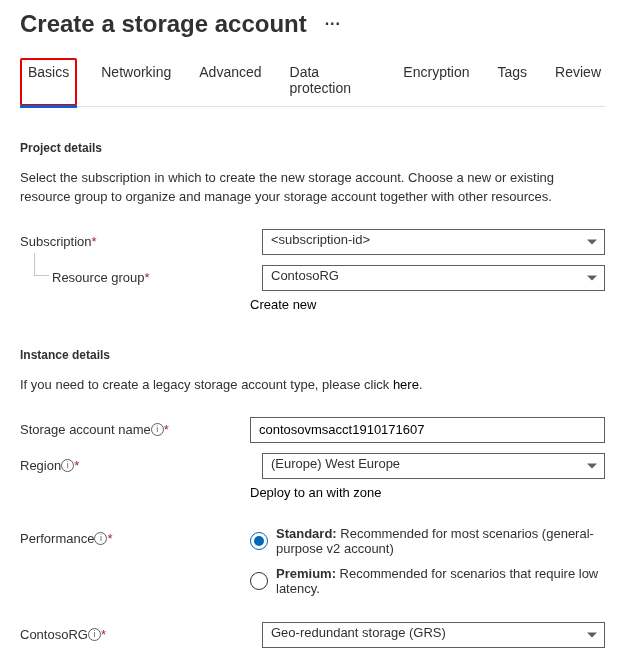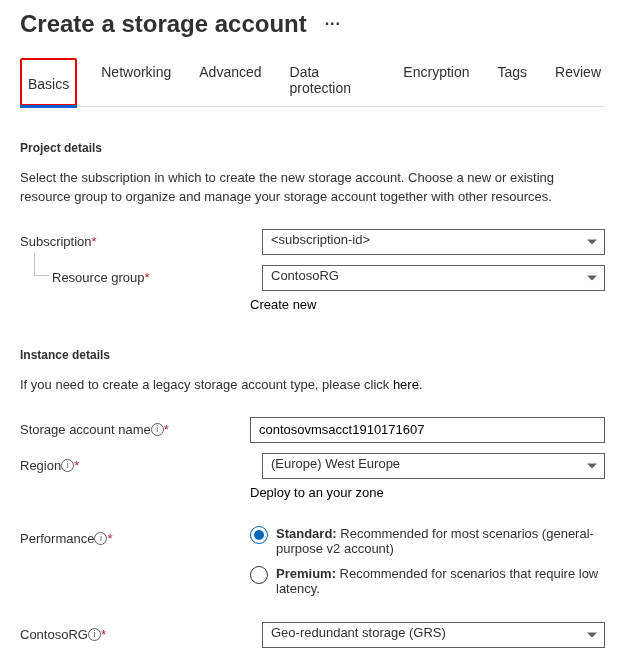--- a/index.html
+++ b/index.html
@@ -15,21 +15,21 @@
   font-size: 24px;
   font-weight: 600;
   display: flex;
   align-items: center;
   gap: 12px;
   margin-bottom: 18px;
 }
 .page-ellipsis { font-size: 16px; color: #323130; padding: 2px 6px; cursor: pointer; }
 .tabs { display: flex; gap: 20px; border-bottom: 1px solid #e1dfdd; margin-bottom: 34px; padding-top: 2px; }
 .tab { padding: 6px 4px 10px 4px; font-size: 14px; color: #323130; cursor: pointer; position: relative; }
-.tab.active { border: 2px solid #e60000; border-radius: 2px; padding: 16px 6px 8px 6px; }
+.tab.active { border: 2px solid #e60000; border-radius: 2px; padding: 4px 6px 8px 6px; }
 .tab.active::after { content:""; position:absolute; left:-2px; right:-2px; bottom:-4px; height:3px; background:#0c5fcf; }
 .section-title { font-size: 12px; font-weight: 600; margin-bottom: 14px; }
 .section-desc { font-size: 13px; color: #323130; margin-bottom: 22px; line-height: 1.45; }
 .form-row { display: flex; align-items: flex-start; margin-bottom: 10px; }
 .form-label { width: 230px; padding-top: 5px; display: flex; align-items: center; }
 .indent { padding-left: 32px; position: relative; }
 .indent::before { content:""; position:absolute; left:14px; top:-12px; width:14px; height:22px; border-left:1px solid #c8c6c4; border-bottom:1px solid #c8c6c4; }
 .req { color: #a4262c; }
 .form-control { flex: 1; }
 .select, .input {
@@ -40,21 +40,21 @@
 .select-wrap::after {
   content:""; position:absolute; right:8px; top:50%; transform: translateY(-50%);
   border-left:5px solid transparent; border-right:5px solid transparent; border-top:5px solid #605e5c;
 }
 .link { color: #000000; cursor: pointer; font-size: 13px; }
 .sublink { margin-top: 6px; display: inline-block; }
 .info-icon {
   display: inline-flex; width: 13px; height: 13px; border: 1px solid #605e5c; border-radius: 50%;
   align-items: center; justify-content: center; font-size: 9px; color: #605e5c; line-height:1;
 }
-.radio-row { display: flex; gap: 8px; margin-bottom: 10px; }
+.radio-row { display: flex; align-items: center; gap: 8px; margin-bottom: 10px; }
 .radio {
   width: 18px; height: 18px; border: 1px solid #323130; border-radius: 50%; display: inline-flex;
   align-items: center; justify-content: center; flex-shrink:0;
 }
 .radio.selected { border-color: #0067b8; }
 .radio.selected::after { content:""; width:10px; height:10px; background:#0067b8; border-radius:50%; }
 .instance-section { margin-top: 36px; }
 .instance-desc { }
 .perf-block { margin-top: 26px; }
 .redund-block { margin-top: 16px; }
@@ -126,21 +126,21 @@
   <div class="form-row">
     <div class="form-label">
       <span>Region</span>
       <span class="info-icon">i</span>
       <span class="req">*</span>
     </div>
     <div class="form-control">
       <div class="select-wrap">
         <div class="select">(Europe) West Europe</div>
       </div>
-      <span class="link sublink">Deploy to an your zone</span>
+      <span class="link sublink">Deploy to an with zone</span>
     </div>
   </div>
 
   <div class="form-row perf-block">
     <div class="form-label">
       <span>Performance</span>
       <span class="info-icon">i</span>
       <span class="req">*</span>
     </div>
     <div class="form-control">

